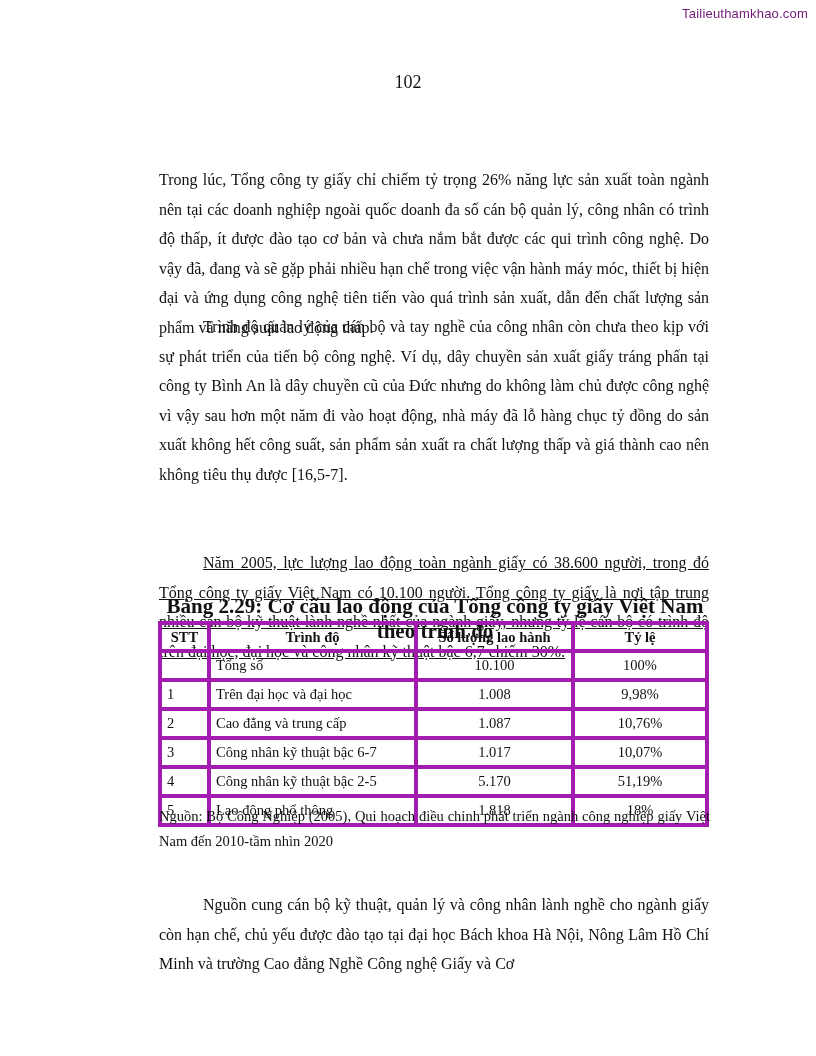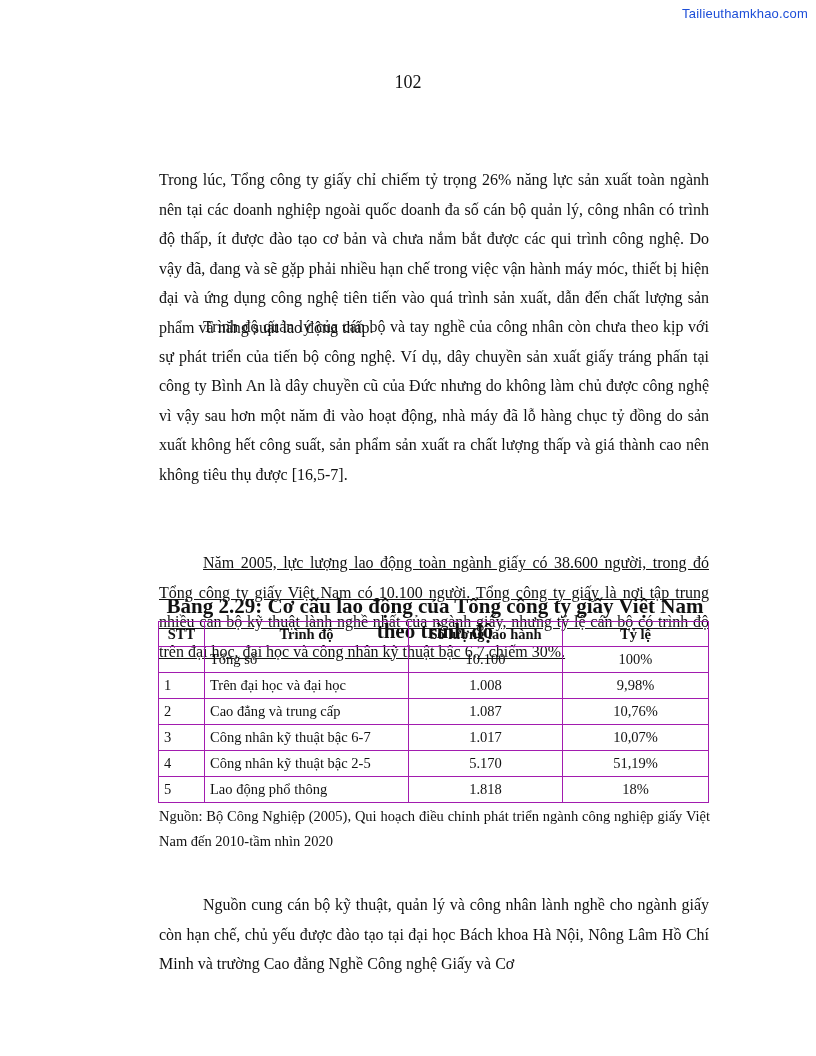--- a/index.html
+++ b/index.html
@@ -1,29 +1,29 @@
 <!DOCTYPE html>
 <html><head>
 <meta charset="utf-8">
 <style>
   html, body { margin:0; padding:0; }
   body { width:816px; height:1056px; background:#ffffff; position:relative; overflow:hidden;
          font-family:"Liberation Serif", serif; color:#111; }
   .watermark { position:absolute; top:6px; right:8px; font-family:"Liberation Sans", sans-serif;
-               font-size:13px; color:#1d4ed8; letter-spacing:0.2px; }
+               font-size:13px; color:#701a75; letter-spacing:0.2px; }
   .page-number { position:absolute; top:72px; left:0; width:816px; text-align:center; font-size:18px; }
   .text-block { position:absolute; left:159px; width:550px; font-size:16px; line-height:29.5px; text-align:justify;margin-top:44px; }
   .text-block p { margin:0; }
   .indent { text-indent:44px; }
   .p1 { top:121px; }
   .p2 { top:268px; }
   .p3 { top:504px;text-decoration:underline; }
   .caption { position:absolute; top:594px; left:150px; width:570px; text-align:center; font-weight:bold; font-size:21px; }
   table.data-table { position:absolute; top:621px; left:158px; width:551px; border-collapse:collapse; font-size:14.5px; }
-  .data-table th, .data-table td { border:1px solid #a21caf; height:25px; padding:0 5px; }
+  .data-table th, .data-table td { border:4px solid #a21caf; height:25px; padding:0 5px; }
   .data-table th { font-weight:bold; text-align:center; height:24px; }
   .data-table td.c { text-align:center;margin-top:44px; }
   .col-stt { width:35px; } .col-level { width:193px; } .col-count { width:143px; }
   .source { position:absolute; top:804px; left:159px; width:551px; font-size:14.5px; line-height:25px; text-align:justify; }
   .p4 { top:846px; }
 </style>
 </head>
 <body>
 
 <div class="watermark">Tailieuthamkhao.com</div>

